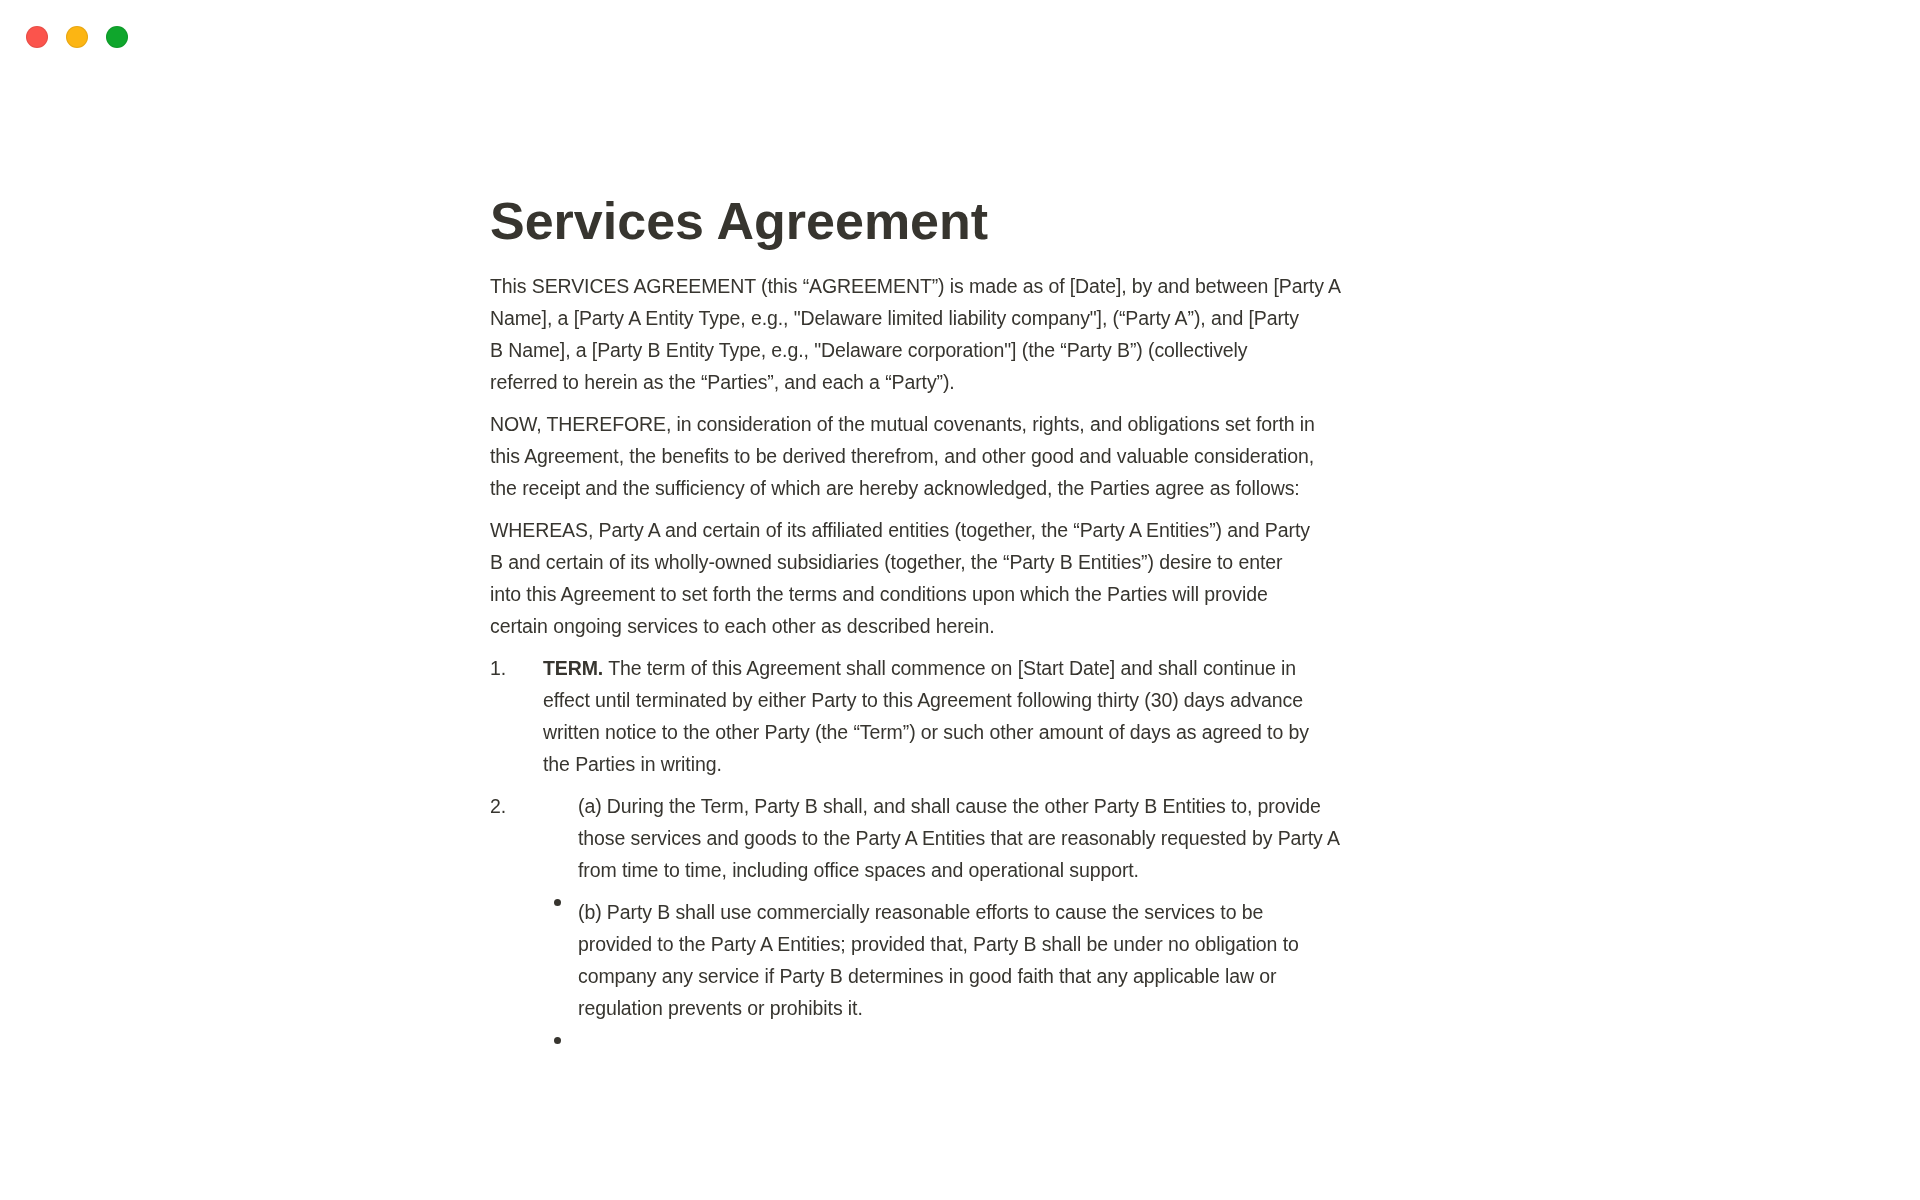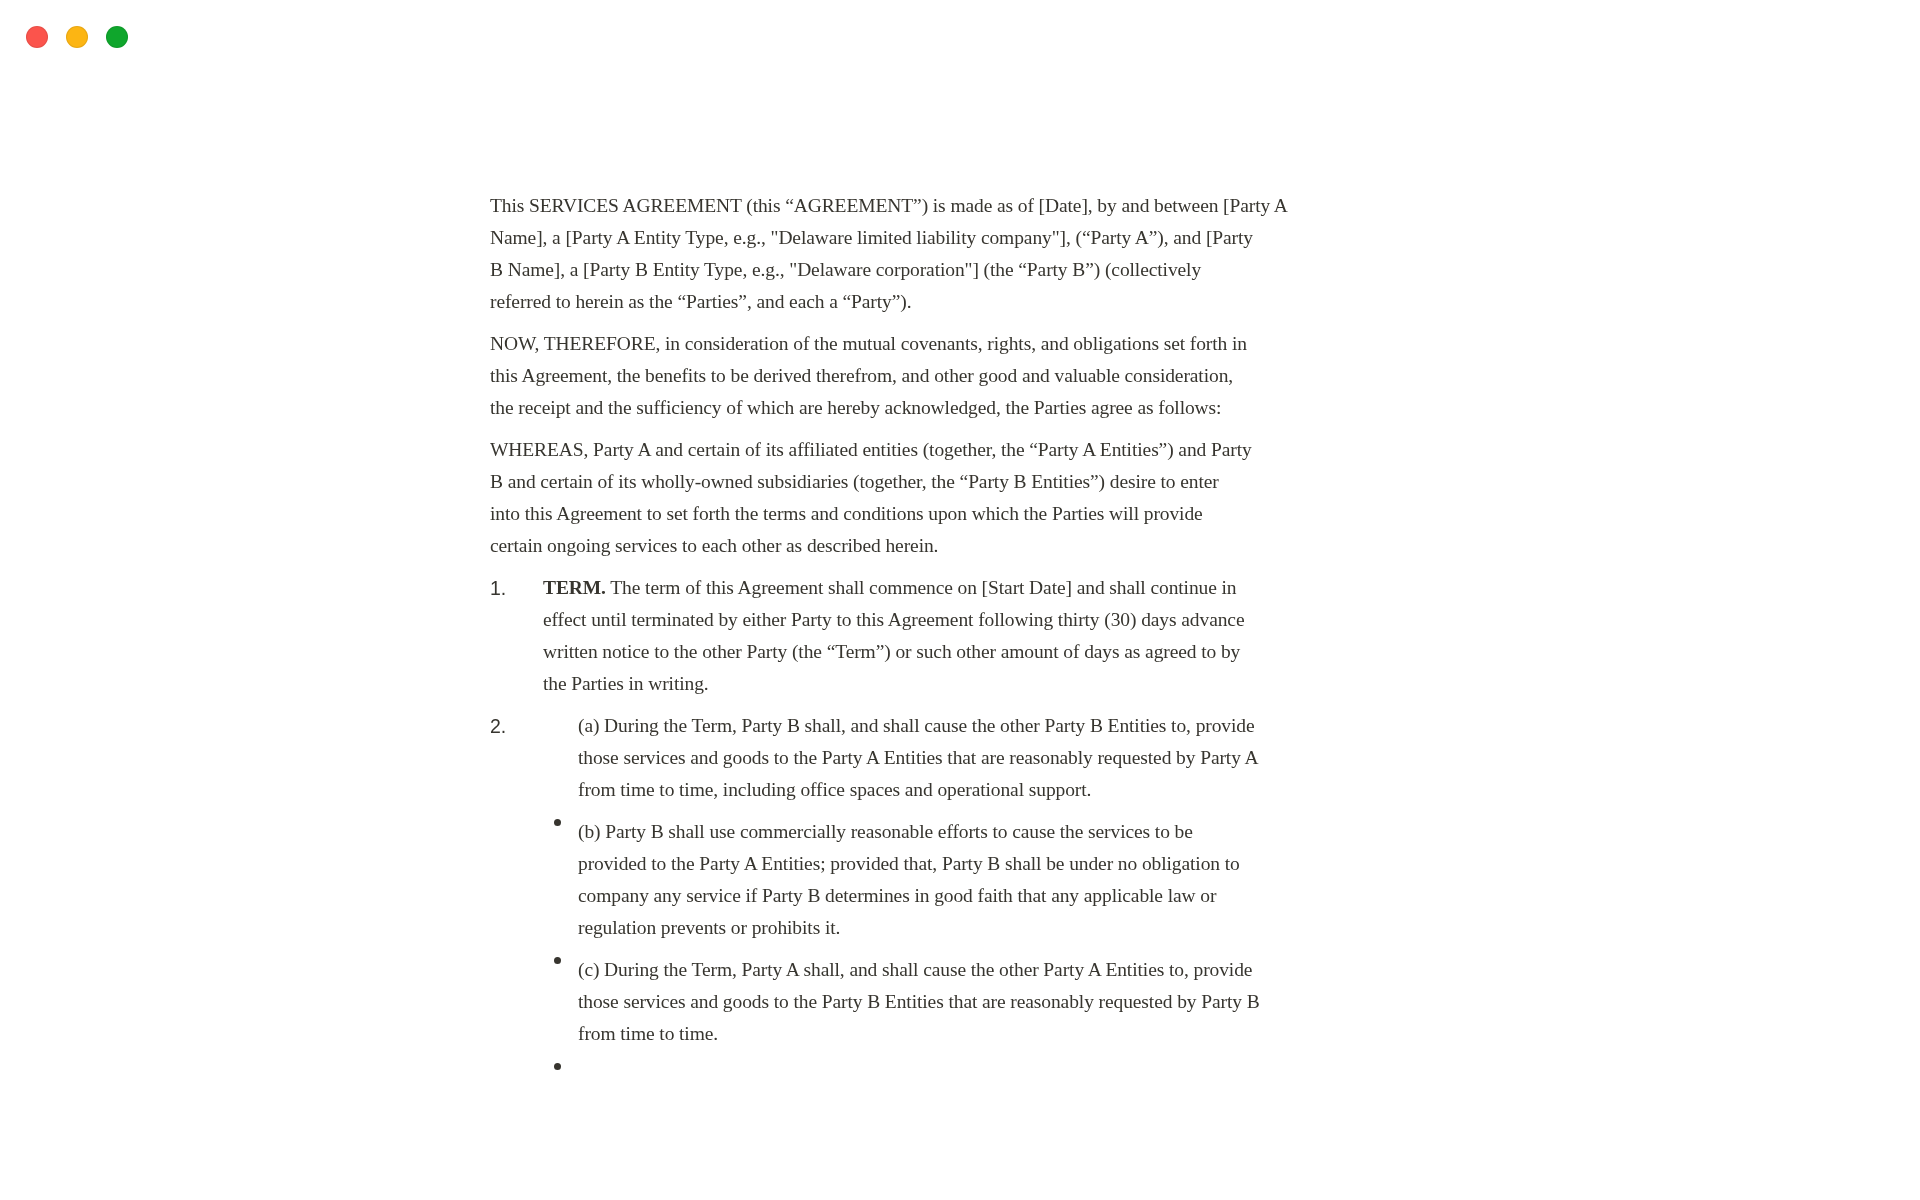--- a/index.html
+++ b/index.html
@@ -42,21 +42,20 @@
     letter-spacing: 0px;
     margin-bottom: 17px;
     color: #37352f;
   }
   .para, .oli-text, .bullet-text, .oli-header {
     font-size: 19.5px;
     line-height: 32px;
     letter-spacing: -0.1px;
     white-space: pre-line;
     color: #37352f;
-    font-family: Liberation Serif, serif;
   }
   .para { margin-bottom: 10px; }
   .oli {
     display: flex;
     margin-bottom: 10px;
   }
   .oli-marker {
     flex: 0 0 41px;
     font-size: 19.5px;
     line-height: 32px;
@@ -93,20 +92,21 @@
 <div class="window">
 
   <div class="traffic-lights">
     <button class="tl" style="background:#fb544c"></button>
     <button class="tl" style="background:#fcb513"></button>
     <button class="tl" style="background:#0fa62c"></button>
   </div>
 
   <main class="content">
 
+    <h1 class="page-title">Services Agreement</h1>
 
     <p class="para">This SERVICES AGREEMENT (this “AGREEMENT”) is made as of [Date], by and between [Party A
 Name], a [Party A Entity Type, e.g., "Delaware limited liability company"], (“Party A”), and [Party
 B Name], a [Party B Entity Type, e.g., "Delaware corporation"] (the “Party B”) (collectively
 referred to herein as the “Parties”, and each a “Party”).</p>
 
     <p class="para">NOW, THEREFORE, in consideration of the mutual covenants, rights, and obligations set forth in
 this Agreement, the benefits to be derived therefrom, and other good and valuable consideration,
 the receipt and the sufficiency of which are hereby acknowledged, the Parties agree as follows:</p>
 
@@ -141,25 +141,17 @@
         <div class="bullet-item">
           <div class="bullet-marker">
               <span class="bullet-disc"></span>
             </div>
           <div class="bullet-text">(b) Party B shall use commercially reasonable efforts to cause the services to be
 provided to the Party A Entities; provided that, Party B shall be under no obligation to
 company any service if Party B determines in good faith that any applicable law or
 regulation prevents or prohibits it.</div>
         </div>
 
-        <div class="bullet-item">
-          <div class="bullet-marker">
-              <span class="bullet-disc"></span>
-            </div>
-          <div class="bullet-text">(c) During the Term, Party A shall, and shall cause the other Party A Entities to, provide
-those services and goods to the Party B Entities that are reasonably requested by Party B
-from time to time.</div>
-        </div>
       </div>
     </div>
 
   </main>
 </div>
 
 </body></html>

